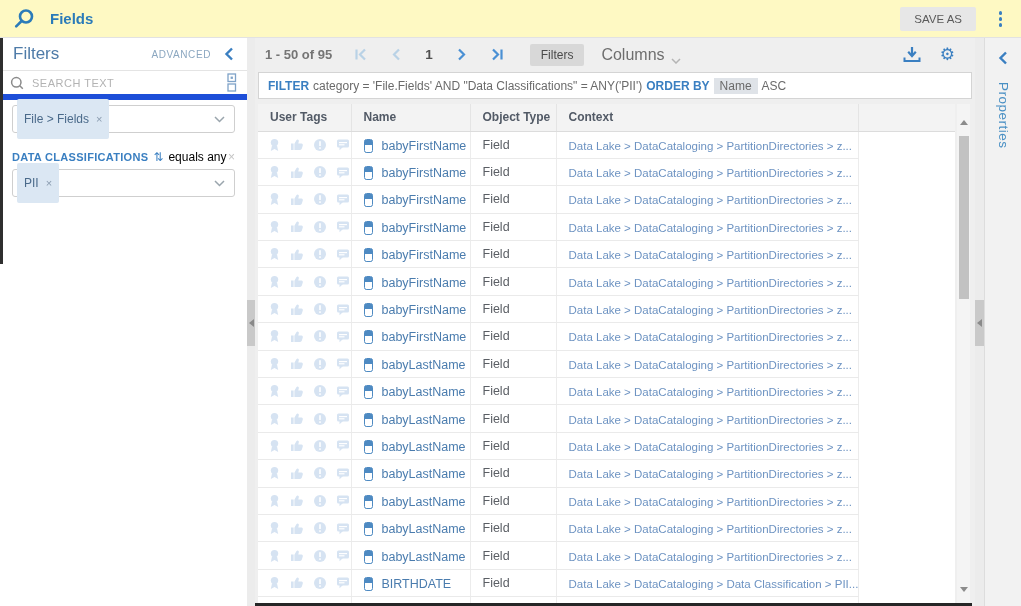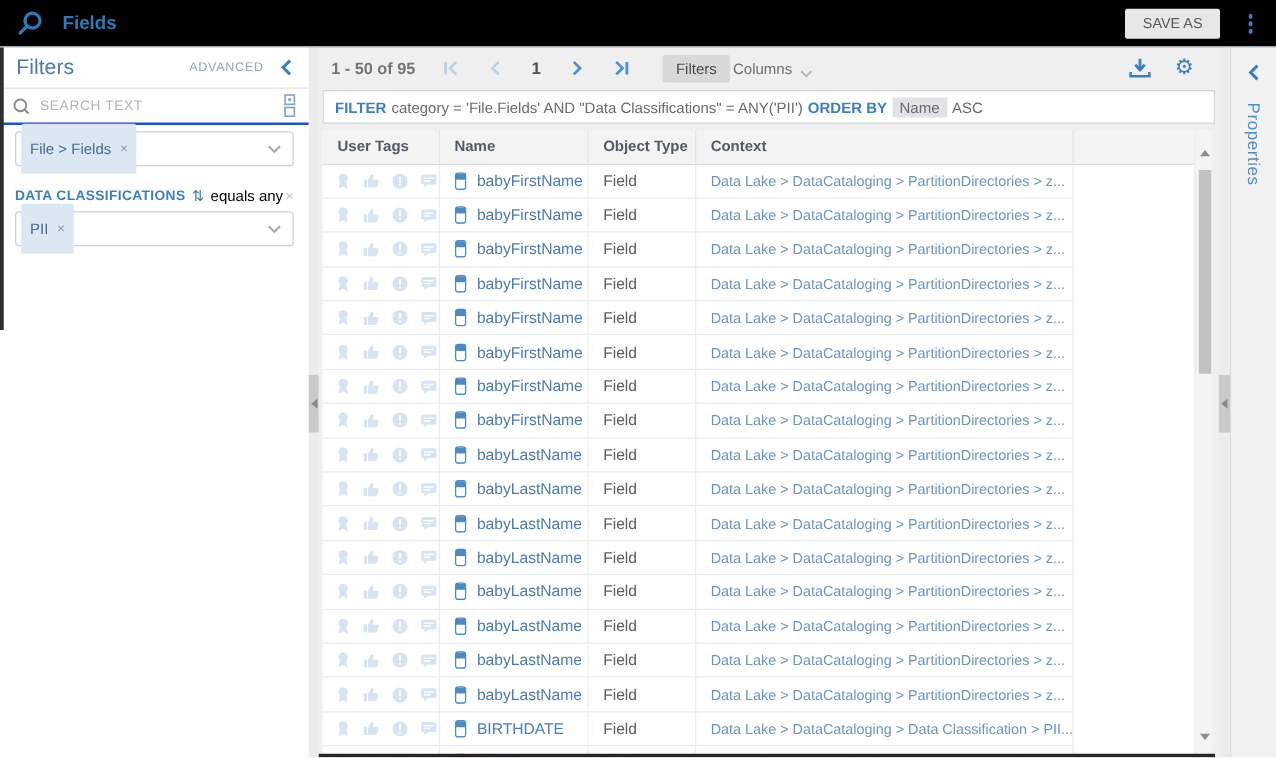--- a/index.html
+++ b/index.html
@@ -1,37 +1,37 @@
 <!DOCTYPE html>
 <html><head>
 <meta charset="utf-8">
 <style>
   * { margin:0; padding:0; box-sizing:border-box; }
   html,body { background:#fff; }
   .app { position:relative; width:1021px; height:606px; overflow:hidden;
          font-family:"Liberation Sans","DejaVu Sans",sans-serif; background:#fff; }
 
   
-  .header { position:absolute; top:0; left:0; right:0; height:38px; background:#000000;
+  .header { position:absolute; top:0; left:0; right:0; height:38px; background:#fef9c3;
             border-bottom:1px solid #e2e2e2; display:flex; align-items:center; }
   .logo { margin-left:13px; display:flex; }
   .page-title { color:#2b7bb9; font-size:15px; font-weight:bold; margin-left:15px; }
   .saveas-btn { position:absolute; right:45px; top:7px; height:24px; padding:0 14px;
                 background:#e7e7e7; color:#5a5a5a; font-size:11.5px; display:flex;
                 align-items:center; border-radius:2px; cursor:pointer; }
   .kebab { position:absolute; right:17px; top:9px; display:flex; flex-direction:column; gap:2.5px; cursor:pointer; padding:2px;}
   .kebab i { width:3.5px; height:3.5px; border-radius:50%; background:#3a7fc1; }
 
   
   .sidebar { position:absolute; top:38px; left:0; width:247px; height:568px; background:#fff; }
   .sb-head { height:33px; border-bottom:1px solid #e4e4e4; display:flex; align-items:center; padding:0 13px; }
   .sb-title { font-size:17px; color:#4e7ba8; flex:1; }
   .sb-advanced { font-size:10px; color:#8ba7c0; letter-spacing:.6px; cursor:pointer; }
   .sb-collapse { margin-left:13px; display:flex; cursor:pointer; }
-  .sb-search { height:29px; border-bottom:2px solid #1d4ed8; display:flex; align-items:center; padding:0 10px; }
+  .sb-search { height:29px; border-bottom:6px solid #1d4ed8; display:flex; align-items:center; padding:0 10px; }
   .sb-search input { border:none; outline:none; flex:1; font-size:11px; letter-spacing:.5px;
                      color:#666; margin-left:8px; font-family:inherit; }
   .sb-search input::placeholder { color:#b3b3b3; }
   .match-icon { display:flex; cursor:pointer; }
   .sb-body { padding:0 12px; }
   .flt-label { margin-top:10px; font-size:11px; color:#9aa1a8; letter-spacing:.6px; }
   .select { margin-top:5px; height:28px; border:1px solid #cfcfcf; border-radius:3px;
             display:flex; align-items:center; padding:0 9px 0 4px; background:#fff; cursor:pointer; }
   .chip { background:#dbe7f3; border-radius:2px; padding:13px 7px; font-size:12px; color:#4a6a8a;
           display:flex; align-items:center; gap:7px; }
@@ -55,21 +55,21 @@
             border-right:5px solid #8a8a8a; }
 
   
   .main { position:absolute; top:38px; left:255px; width:720px; height:568px; background:#efefef; }
   .toolbar { height:33px; display:flex; align-items:center; padding:0 10px; }
   .range { font-size:13px; font-weight:bold; color:#757575; }
   .pg { display:flex; align-items:center; margin-left:22px; cursor:pointer; }
   .pgnum { font-size:13.5px; font-weight:bold; color:#4f4f4f; margin-left:22px; }
   .btn-filters { margin-left:26px; background:#d8d8d8; border-radius:2px; padding:4px 11px;
                  font-size:12px; color:#4a4a4a; cursor:pointer; }
-  .btn-columns { margin-left:2px; font-size:12px; color:#6e6e6e; display:flex; align-items:flex-end;
+  .btn-columns { margin-left:17px; font-size:16px; color:#6e6e6e; display:flex; align-items:flex-end;
                  gap:6px; cursor:pointer; }
   .tb-spacer { flex:1; }
   .dl-icon { display:flex; cursor:pointer; }
   .gear-icon { margin-left:19px; margin-right:10px; font-size:17px; color:#3a7fc1;
                font-family:"DejaVu Sans",sans-serif; cursor:pointer; line-height:1; }
   .querybar { margin:1px 3px 0 3px; height:27px; background:#fff; border:1px solid #d4d4d4;
               display:flex; align-items:center; padding:0 9px; font-size:12px; color:#6a6a6a;
               gap:4px; white-space:nowrap; overflow:hidden; }
   .kw { color:#3a7fc1; font-weight:bold; }
   .fieldchip { background:#dfe3e8; padding:1px 6px; color:#6a6a6a; cursor:pointer; }

